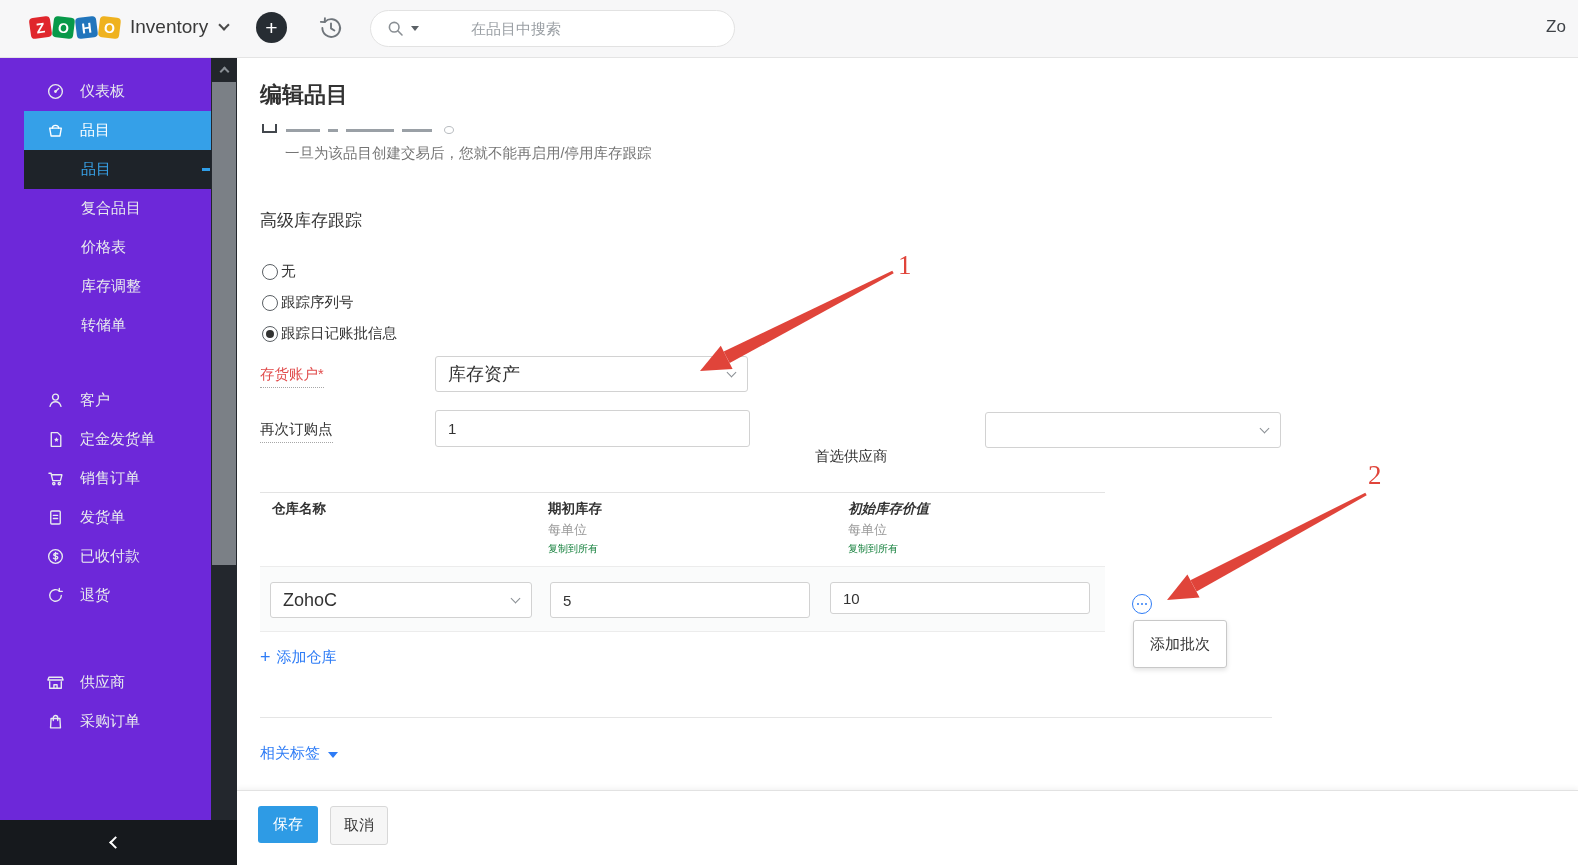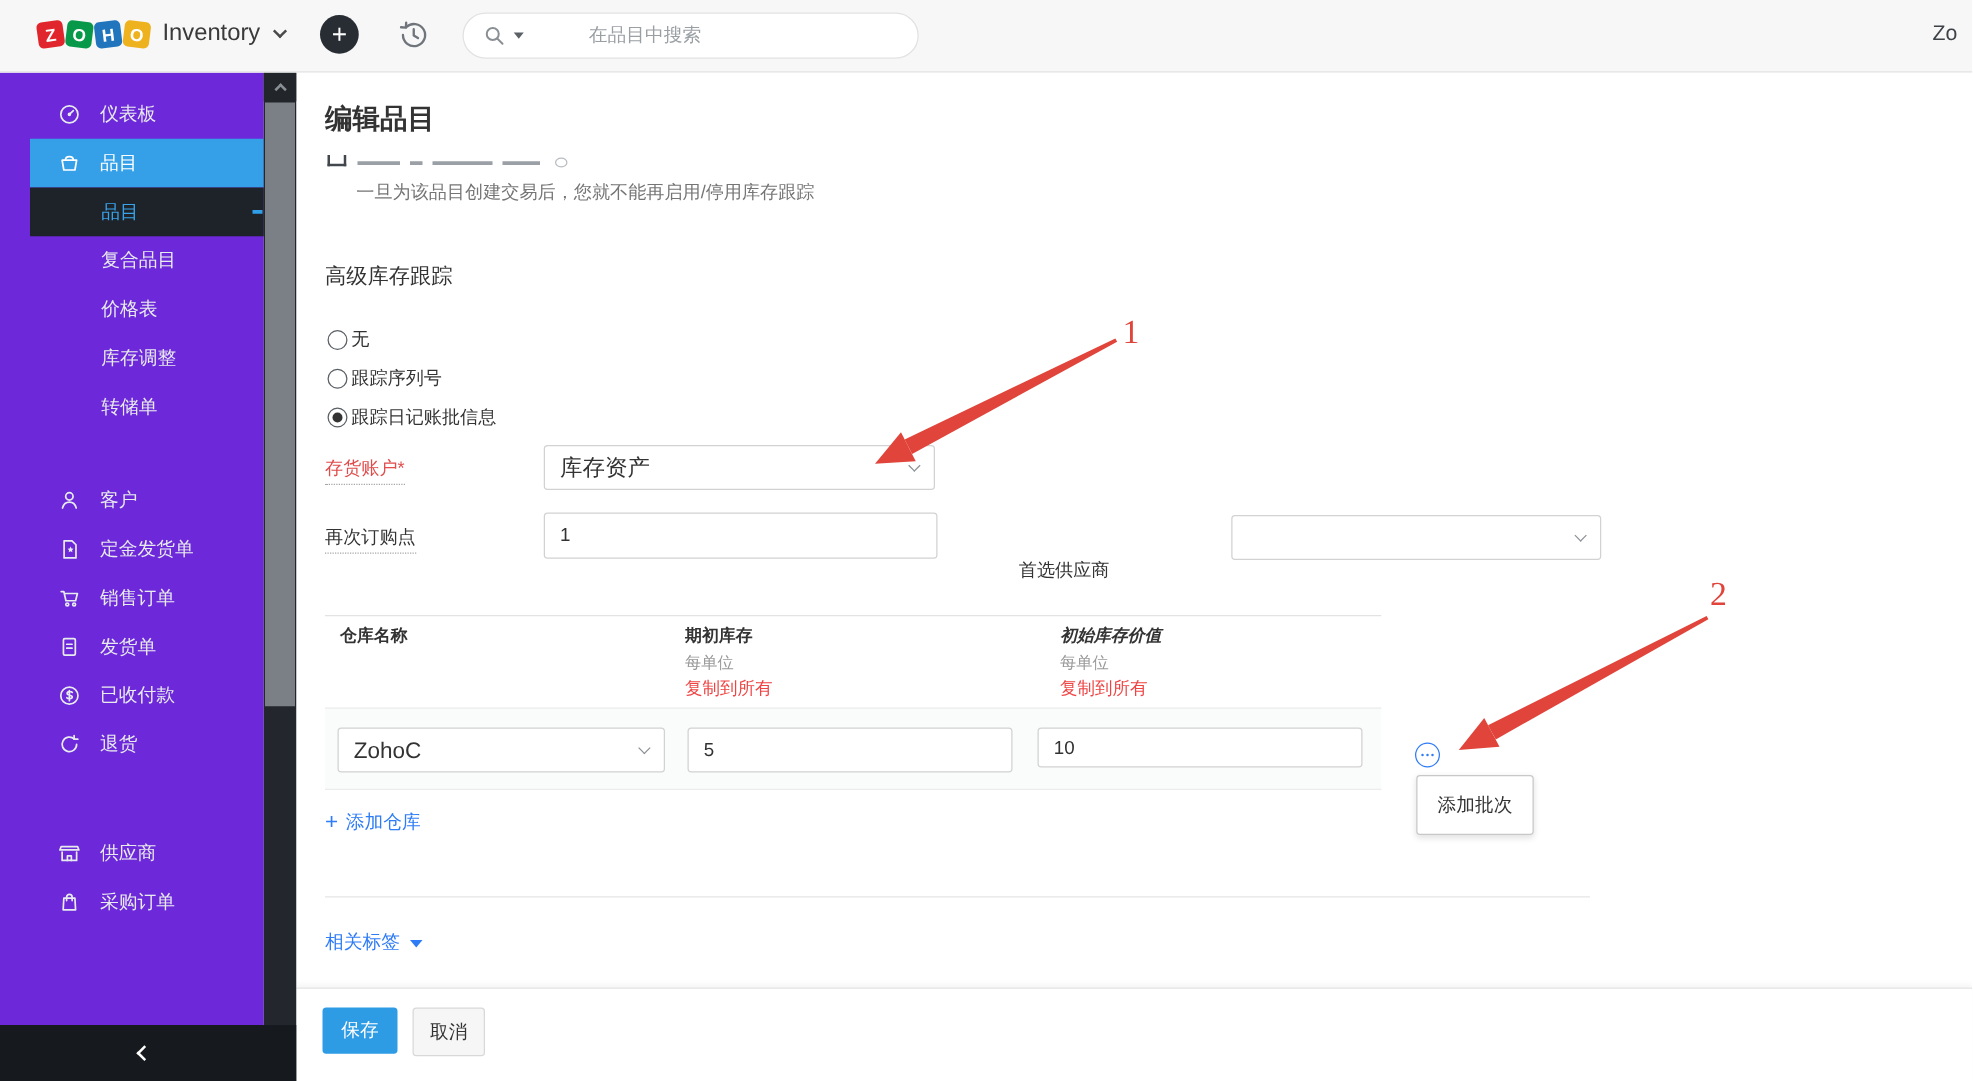--- a/index.html
+++ b/index.html
@@ -62,21 +62,21 @@
 
   .field-label { position:absolute; font-size:14.5px; color:#333; border-bottom:1px dotted #a7a7a7; padding-bottom:3px; }
   .field-label.req { color:#e14c4c; }
   .selbox { position:absolute; background:#fff; border:1px solid #d2d2d2; border-radius:3px; display:flex; align-items:center; padding:0 12px; font-size:18px; color:#333; cursor:pointer; }
   .selbox .chev { margin-left:auto; width:7px; height:7px; border-color:#8a8f94; border-width:1.5px; margin-top:-3px; }
   .txtbox { position:absolute; background:#fff; border:1px solid #d2d2d2; border-radius:3px; font-size:15px; color:#333; padding:0 12px; font-family:inherit; outline:none; }
 
   .tbl-topline { position:absolute; left:23px; top:434px; width:845px; height:1px; background:#e3e3e3; }
   .th-title { position:absolute; font-size:13.5px; font-weight:bold; color:#333; }
   .th-sub { position:absolute; font-size:13px; color:#999; }
-  .th-link { position:absolute; font-size:14px; color:#ef4444; cursor:pointer; }
+  .th-link { position:absolute; font-size:10px; color:#15803d; cursor:pointer; }
   .row-band { position:absolute; left:23px; top:508px; width:845px; height:66px; background:#fafbfb; border-top:1px solid #ececec; border-bottom:1px solid #ececec; }
 
   .link-blue { position:absolute; font-size:15px; color:#2e7cf6; cursor:pointer; display:flex; align-items:center; }
   .plus-glyph { font-size:18px; margin-right:6px; font-weight:400; }
   .tri-down { width:0; height:0; border-left:5px solid transparent; border-right:5px solid transparent; border-top:6px solid #2e7cf6; margin-left:8px; margin-top:2px; }
 
   .ellipsis-btn { position:absolute; left:895px; top:536px; width:20px; height:20px; border:1.5px solid #2e7cf6; border-radius:50%; display:flex; align-items:center; justify-content:center; gap:1.5px; cursor:pointer; background:#fff; }
   .ellipsis-btn i { width:2.5px; height:2.5px; background:#2e7cf6; border-radius:50%; }
   .batch-menu { position:absolute; left:896px; top:562px; width:94px; height:48px; background:#fff; border:1px solid #c8c8c8; border-radius:3px; box-shadow:0 2px 5px rgba(0,0,0,0.12); display:flex; align-items:center; justify-content:center; font-size:15px; color:#333; cursor:pointer; z-index:5; }
 

